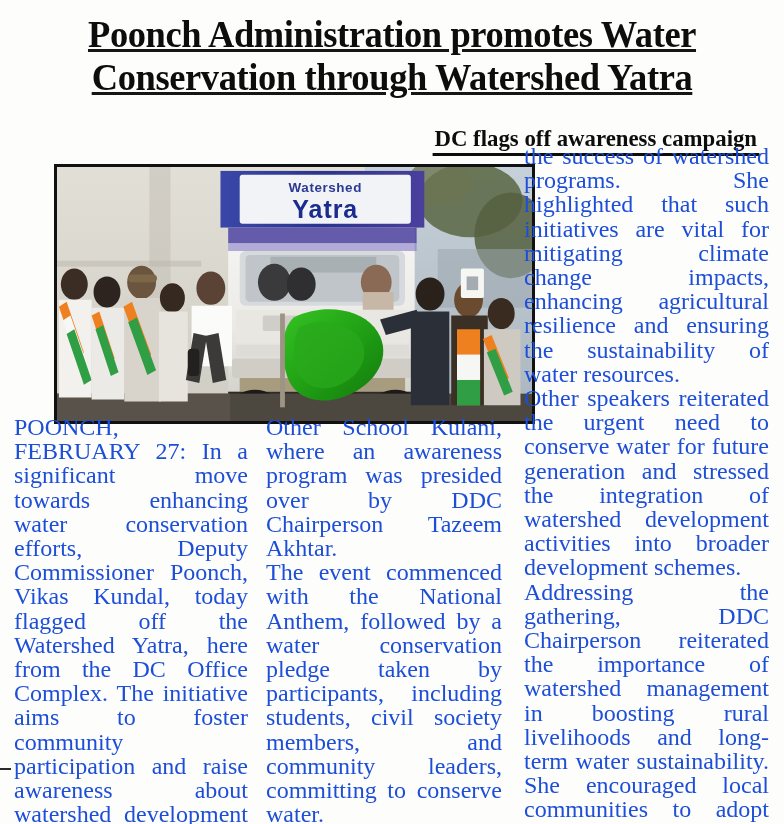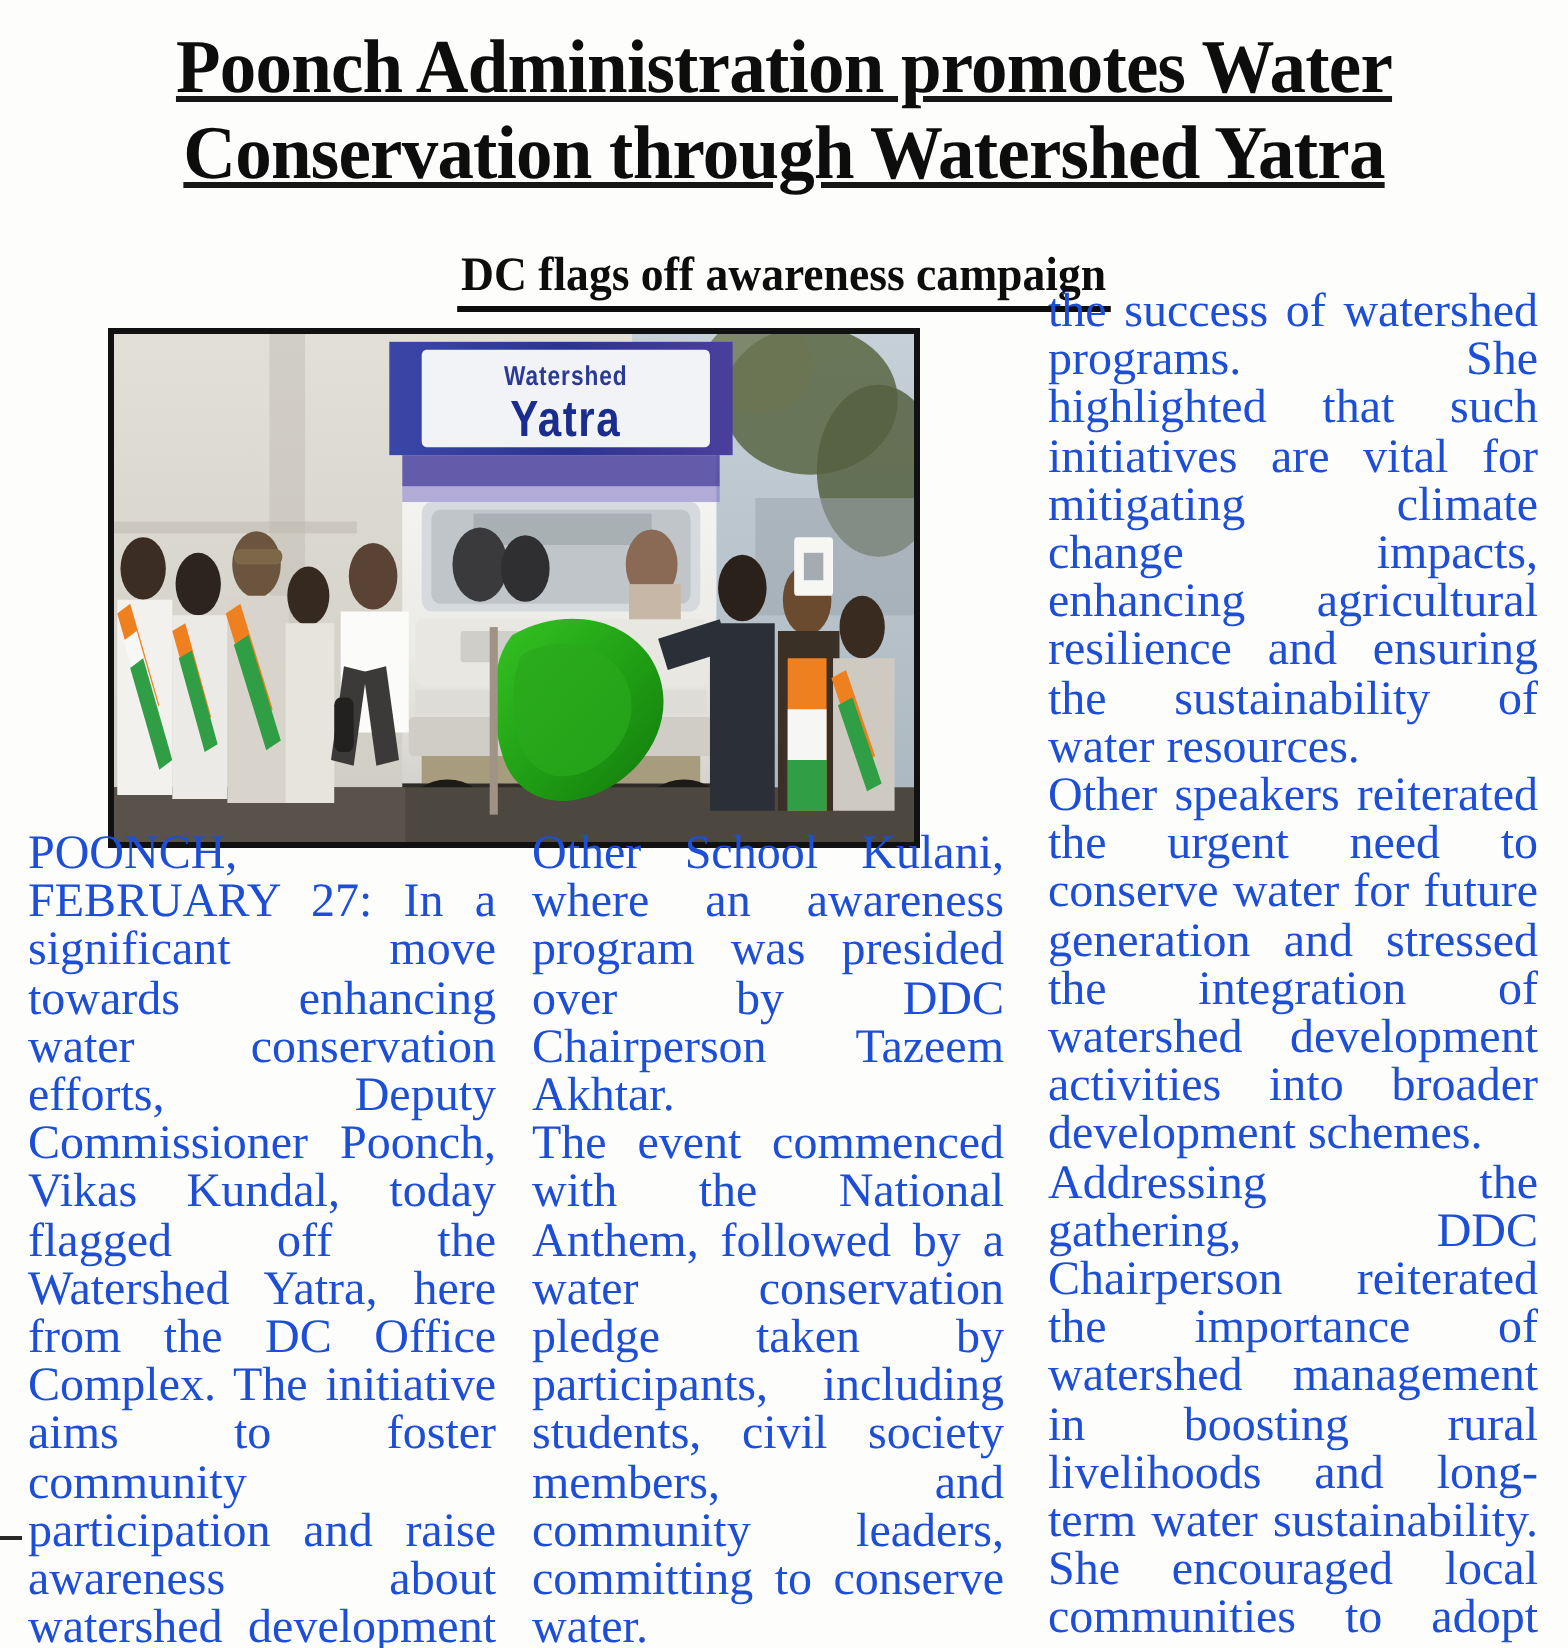--- a/index.html
+++ b/index.html
@@ -39,21 +39,21 @@
     margin: 0;
     transform: scaleX(0.96);
     transform-origin: center top;
     white-space: nowrap;
   }
   .headline-l2 {
     margin-top: 2px;
   }
   .subheadline-wrap {
     margin-top: 7px;
-    text-align: center;
+    text-align: right;
   }
   .subheadline {
     display: inline-block;
     font-weight: 700;
     font-size: 24px;
     line-height: 1.1;
     color: #0d0d0d;
     border-bottom: 3px solid #0d0d0d;
     padding: 0 2px 2px 2px;
     transform: scaleX(0.95);
@@ -91,21 +91,21 @@
 
   
   .col-1, .col-2 { padding-top: 272px; }
   .col-3 { padding-top: 1px; }
 
   
   .photo {
     position: absolute;
     left: 14px;
     top: 5px;
-    width: 406px;
+    width: 481px;
     height: 260px;
     border: 3px solid #111111;
     box-sizing: border-box;
     overflow: hidden;
     background: #cfcdc7;
   }
   .photo svg { display: block; width: 100%; height: 100%; }
 
   
   .edge-artifact {

